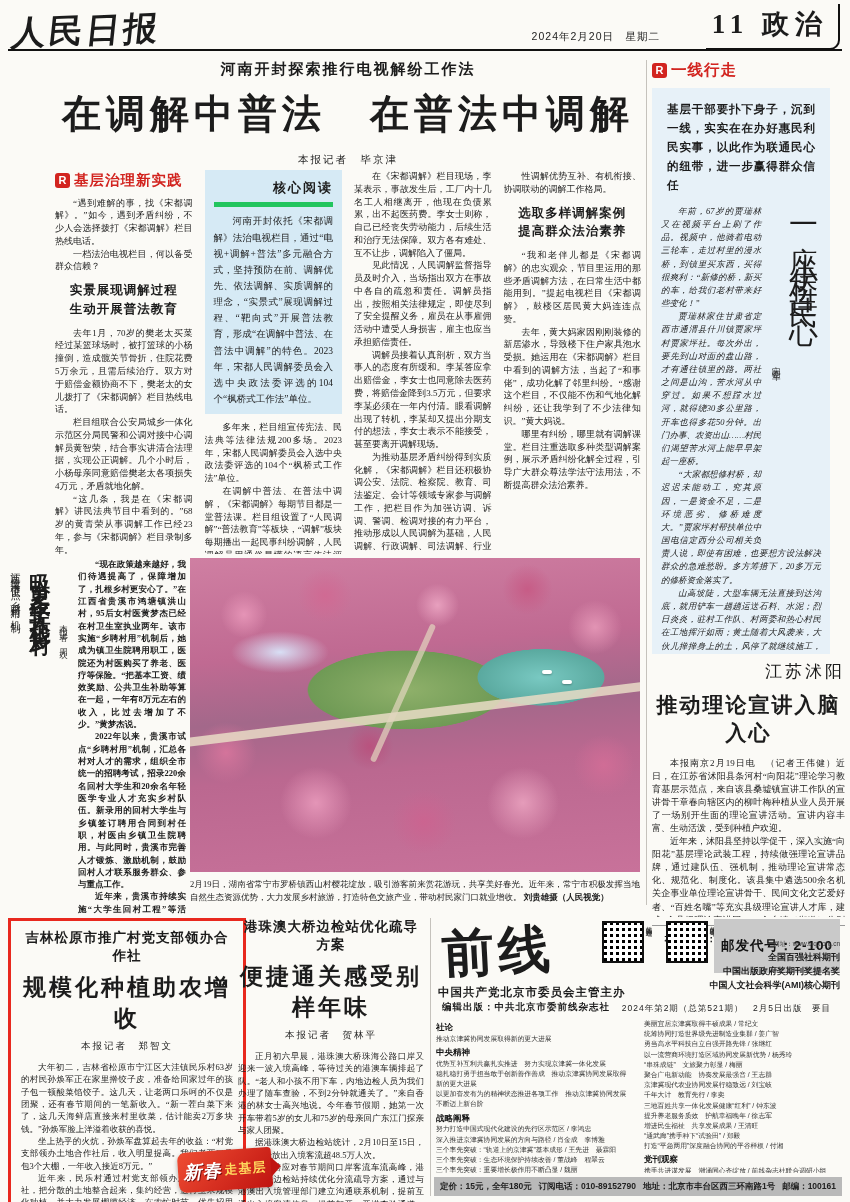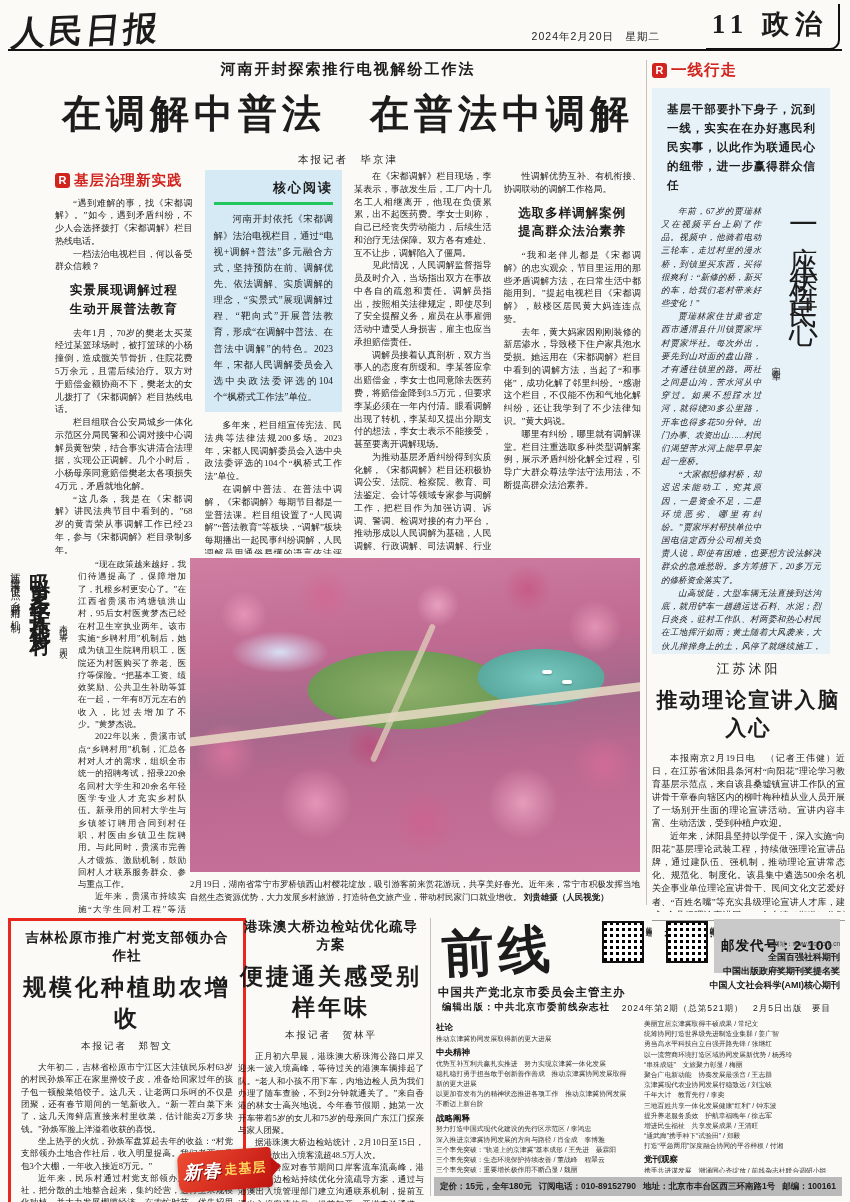--- a/index.html
+++ b/index.html
@@ -27,46 +27,46 @@
   #lead-cols{left:55px;top:170px;width:586px;height:384px;display:grid;
              grid-template-columns:repeat(4,1fr);grid-gap:12px;}
   .col{overflow:hidden;font-size:9px;line-height:1.42;}
   .tagrow{display:flex;align-items:center;margin-bottom:6px;}
   .rlogo{width:15px;height:15px;background:#d2241f;color:#fff;border-radius:3px;
          font-weight:bold;font-size:11px;line-height:15px;text-align:center;margin-right:4px;flex:none;}
   .tagtext{color:#d2241f;font-weight:bold;font-size:14.5px;letter-spacing:1px;}
   .subhead{font-weight:bold;font-size:12.5px;line-height:1.5;text-align:center;margin:8px 0;letter-spacing:1px;}
   #core-box{background:#d6eaf5;padding:9px 9px 7px;margin-bottom:7px;}
   #core-title{font-weight:bold;font-size:13px;letter-spacing:2px;padding-bottom:5px;
-              border-bottom:3px solid #22c55e;margin-bottom:6px;}
+              border-bottom:5px solid #22c55e;margin-bottom:6px;}
   #core-text{font-size:9.5px;line-height:1.7;text-indent:2em;text-align:justify;}
   
   #frontline{left:652px;top:60px;width:193px;height:594px;}
   #fl-panel{position:absolute;left:0;top:28px;width:178px;height:566px;background:#e7f1f8;
             padding:10px 9px;box-sizing:border-box;overflow:hidden;}
   #fl-intro{font-weight:bold;font-size:11.5px;line-height:1.65;text-align:justify;margin:2px 6px 10px;}
   #fl-titlebox{float:right;margin:4px 0 6px 8px;display:flex;flex-direction:row-reverse;align-items:flex-start;}
   #fl-title{writing-mode:vertical-rl;font-size:29px;letter-spacing:14px;line-height:1.2;height:330px;}
   #fl-author{writing-mode:vertical-rl;font-size:9px;letter-spacing:3px;margin:150px 4px 0 0;color:#333;}
   .fl-body{font-size:8.5px;line-height:1.55;font-style:italic;text-align:justify;}
   .fl-body p{text-indent:2em;margin:0;}
   
   #shuyang{left:652px;top:660px;width:193px;height:250px;}
-  #sy-kicker{text-align:center;font-size:13px;letter-spacing:3px;}
+  #sy-kicker{text-align:right;font-size:17px;letter-spacing:3px;}
   #sy-headline{text-align:center;font-size:21px;font-weight:bold;letter-spacing:2px;margin:8px 0 10px;}
   #sy-body{font-size:9px;line-height:1.45;height:160px;overflow:hidden;}
   #sy-editors{border-top:1px solid #999;margin-top:8px;padding-top:7px;text-align:center;
               font-size:9.5px;font-weight:bold;letter-spacing:1px;}
   
   #guixi{left:8px;top:558px;width:178px;height:356px;display:flex;}
   #gx-heads{flex:none;display:flex;margin-right:8px;}
   #gx-kicker{writing-mode:vertical-rl;font-size:10px;letter-spacing:3px;margin-top:6px;color:#222;}
   #gx-headline{writing-mode:vertical-rl;font-size:21px;font-weight:bold;letter-spacing:6px;margin:0 4px;}
   #gx-byline{writing-mode:vertical-rl;font-size:8.5px;letter-spacing:3px;margin-top:60px;color:#333;}
-  #gx-body{flex:1;font-size:8.5px;line-height:1.45;overflow:hidden;}
+  #gx-body{flex:1;font-size:8.5px;line-height:1.45;overflow:hidden;font-weight:bold;}
   
   #photo{left:190px;top:558px;width:450px;height:314px;position:absolute;overflow:hidden;
          background:
           radial-gradient(ellipse 90px 40px at 78% 38%, #79c9c2 0%, #5aa99f 70%, transparent 71%),
           radial-gradient(ellipse 150px 60px at 48% 42%, #8fb06a 0%, #6f9a55 65%, transparent 66%),
           radial-gradient(ellipse 70px 30px at 20% 30%, #d8dff5 0%, transparent 70%),
           radial-gradient(circle 26px at 12% 18%, #e594b6 0%, transparent 90%),
           radial-gradient(circle 30px at 30% 12%, #d06a93 0%, transparent 90%),
           radial-gradient(circle 24px at 55% 15%, #e8a0be 0%, transparent 90%),
           radial-gradient(circle 28px at 75% 10%, #c75c86 0%, transparent 90%),
@@ -211,21 +211,21 @@
     </div>
     <div id="fl-panel">
       <div id="fl-intro">基层干部要扑下身子，沉到一线，实实在在办好惠民利民实事，以此作为联通民心的纽带，进一步赢得群众信任</div>
       <div id="fl-titlebox">
         <div id="fl-title">一座小桥连民心</div>
         <div id="fl-author">宋朝军</div>
       </div>
       <div class="fl-body">
           <p>年前，67岁的贾瑞林又在视频平台上刷了作品。视频中，他骑着电动三轮车，走过村里的漫水桥，到镇里买东西，买得很爽利：“新修的桥，新买的车，给我们老村带来好些变化！”</p>
           <p>贾瑞林家住甘肃省定西市通渭县什川镇贾家坪村贾家坪社。每次外出，要先到山对面的盘山路，才有通往镇里的路。两社之间是山沟，苦水河从中穿过。如果不想蹚水过河，就得绕30多公里路，开车也得多花50分钟。出门办事、农资出山……村民们渴望苦水河上能早早架起一座桥。</p>
-          <p>“大家都想修村桥，却迟迟未能动工，究其原因，一是资金不足，二是环境恶劣、哪里有纠纷。”贾家坪村帮扶单位中国电信定西分公司相关负责人说，即使有困难，也要想方设法解决群众的急难愁盼。多方筹措下，20多万元的修桥资金落实了。</p>
+          <p>“大家都想修村桥，却迟迟未能动工，究其原因，一是资金不足，二是环境恶劣、修桥难度大。”贾家坪村帮扶单位中国电信定西分公司相关负责人说，即使有困难，也要想方设法解决群众的急难愁盼。多方筹措下，20多万元的修桥资金落实了。</p>
           <p>山高坡陡，大型车辆无法直接到达沟底，就用铲车一趟趟运送石料、水泥；烈日炎炎，驻村工作队、村两委和热心村民在工地挥汗如雨；黄土随着大风袭来，大伙儿掸掸身上的土，风停了就继续施工，吐掉嘴里的沙土再接着干……</p>
           <p>这些场景都被贾瑞林记录下来。他每天站在土坡上，用手机录下施工过程，配上音乐，剪辑后发到短视频平台，引来网民关注。不少村民看到视频后，主动参与施工、各尽其力。</p>
         </div>
 
     </div>
   </div>
 
   <div class="abs" id="shuyang">
     <div id="sy-kicker">江苏沭阳</div>
     <div id="sy-headline">推动理论宣讲入脑入心</div>

